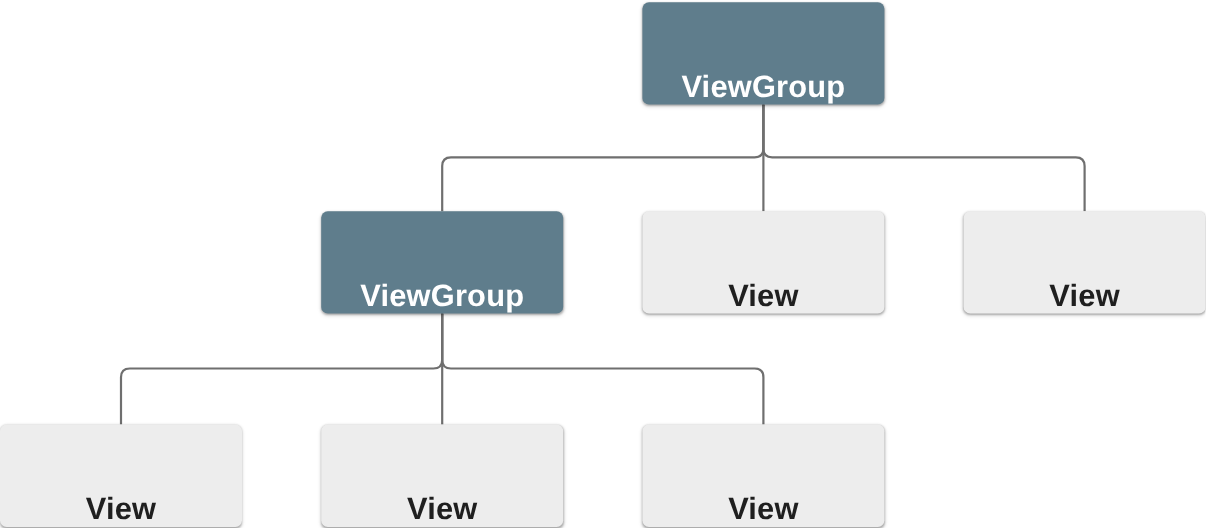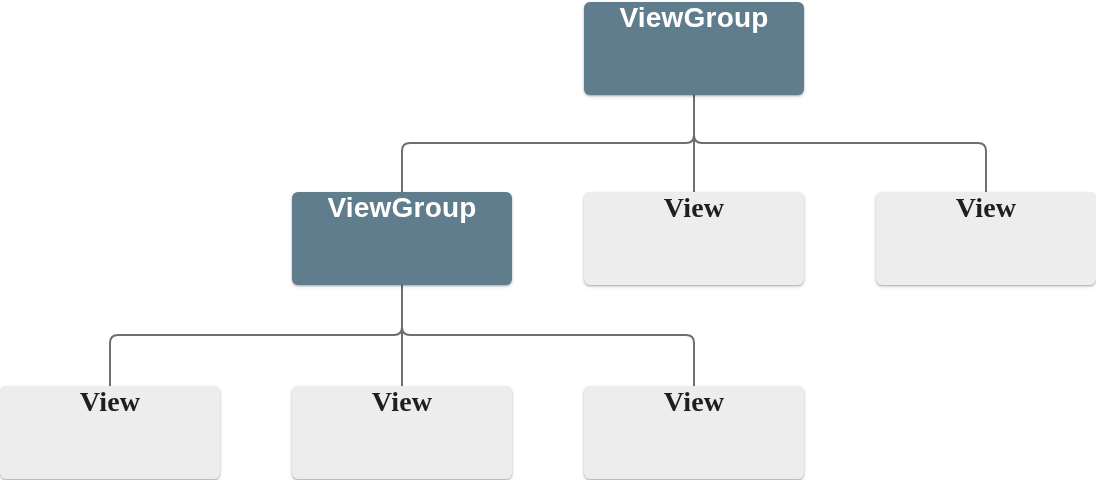--- a/index.html
+++ b/index.html
@@ -27,38 +27,37 @@
   #nodes {
     position: absolute;
     left: 0;
     top: 0;
     width: 100%;
     height: 100%;
   }
   .node {
     position: absolute;
     display: flex;
-    align-items: flex-start;
+    align-items: flex-end;
     justify-content: center;
     border-radius: 6px;
     font-size: 28px;
     font-weight: 600;
     letter-spacing: 0.2px;
     box-shadow: 0 1px 2px rgba(0,0,0,0.28), 0 2px 4px rgba(0,0,0,0.10);
     box-sizing: border-box;
     user-select: none;
   }
   .node.viewgroup {
     background: var(--vg-bg, #5f7d8c);
     color: var(--vg-fg, #ffffff);
   }
   .node.view {
     background: var(--v-bg, #ededed);
     color: var(--v-fg, #1f1f1f);
-    font-family: Liberation Serif, serif;
   }
 </style>
 </head>
 <body style="background: rgb(255, 255, 255); --vg-bg: #5f7d8c; --vg-fg: #ffffff; --v-bg: #ededed; --v-fg: #1f1f1f;">
 
 <div class="canvas">
   <svg class="edges" width="1096" height="480" viewBox="0 0 1096 480" aria-hidden="true">
       <path d="M 694 95 L 694 135 Q 694 143 686 143 L 410 143 Q 402 143 402 151 L 402 192" fill="none" stroke="#6f6f6f" stroke-width="2"></path>
       <path d="M 694 95 L 694 192" fill="none" stroke="#6f6f6f" stroke-width="2"></path>
       <path d="M 694 95 L 694 135 Q 694 143 702 143 L 978 143 Q 986 143 986 151 L 986 192" fill="none" stroke="#6f6f6f" stroke-width="2"></path>

